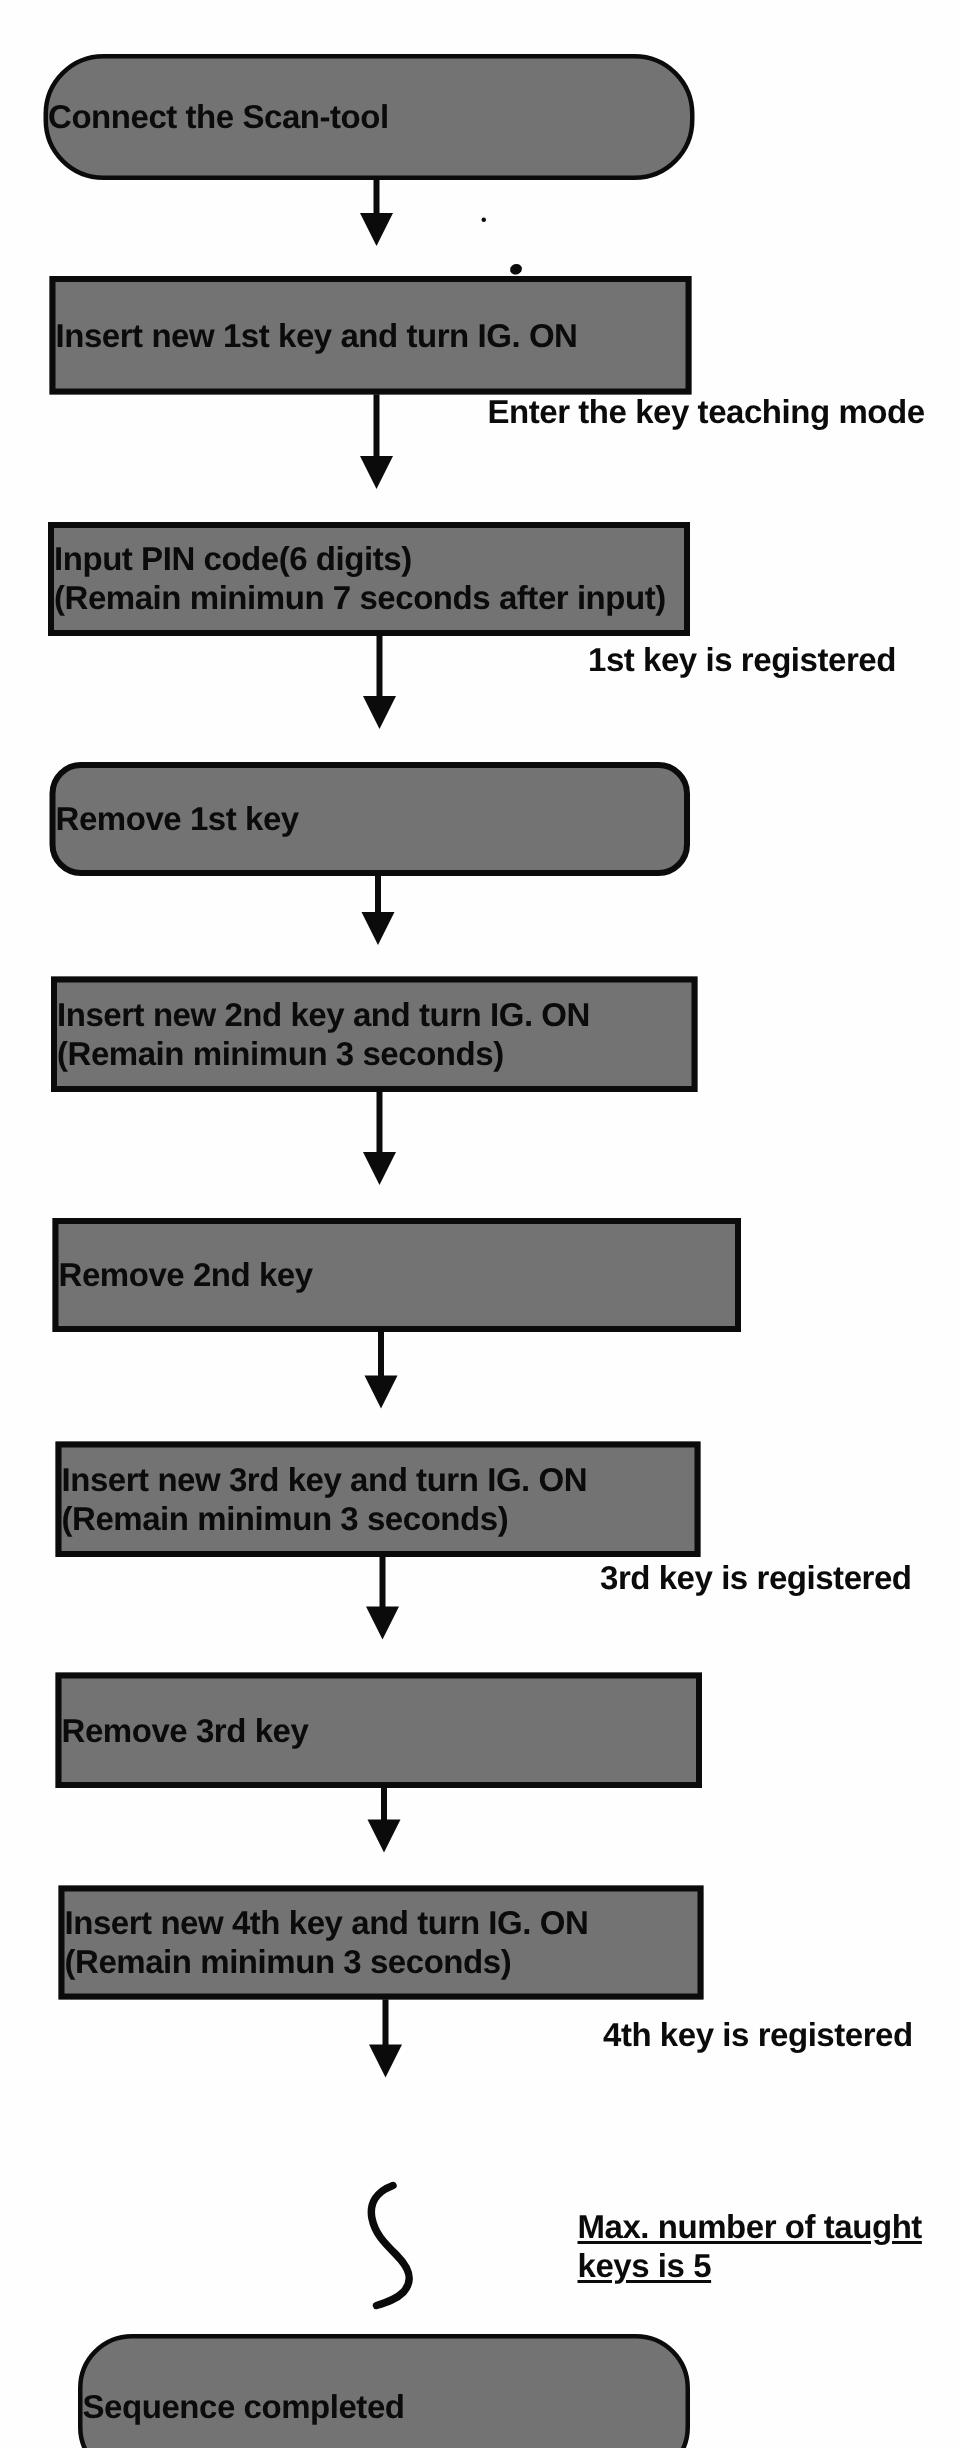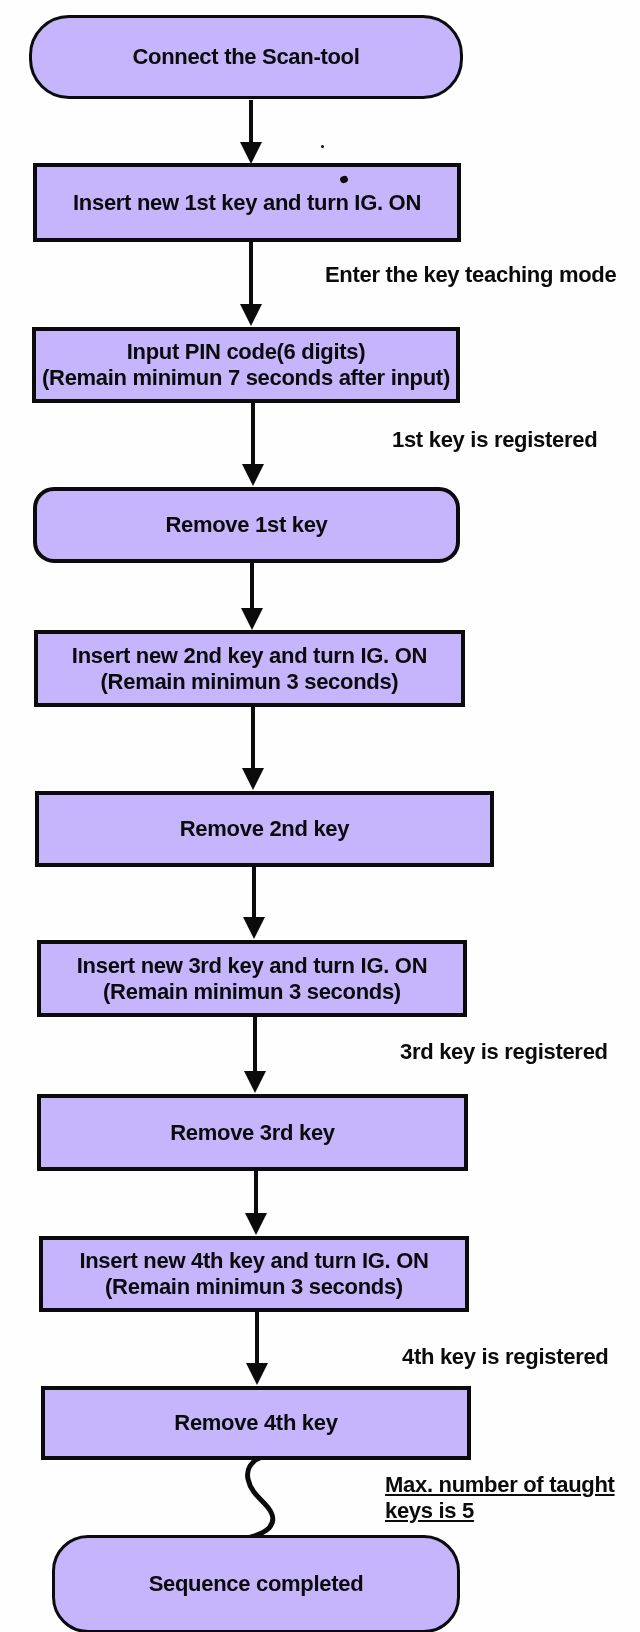--- a/index.html
+++ b/index.html
@@ -14,31 +14,32 @@
   }
   .connectors {
     position: absolute;
     left: 0; top: 0;
     width: 640px; height: 1632px;
   }
   .node {
     position: absolute;
     box-sizing: border-box;
     border: 4px solid #0b0b0b;
-    background: #c4b5fd;
+    background: #737373;
     display: flex;
     flex-direction: column;
-    align-items: center;
+    align-items: flex-start;
     justify-content: center;
     text-align: center;
     font-weight: 700;
     font-size: 22px;
     line-height: 26px;
     letter-spacing: -0.3px;
     white-space: nowrap;
+    margin-top: 21px;
   }
   .node.rounded { border-width: 3px; }
   #node-start   { left: 29px;  top: 15px;   width: 434px; height: 84px; border-radius: 40px; }
   #node-insert1 { left: 33px;  top: 163px;  width: 428px; height: 79px; }
   #node-pin     { left: 32px;  top: 327px;  width: 428px; height: 76px; }
   #node-remove1 { left: 33px;  top: 487px;  width: 427px; height: 76px; border-radius: 21px; }
   #node-insert2 { left: 34px;  top: 630px;  width: 431px; height: 77px; }
   #node-remove2 { left: 35px;  top: 791px;  width: 459px; height: 76px; }
   #node-insert3 { left: 37px;  top: 940px;  width: 430px; height: 77px; }
   #node-remove3 { left: 37px;  top: 1094px; width: 431px; height: 77px; }
@@ -159,23 +160,20 @@
     <span>Remove 3rd key</span>
   </div>
 
   <div class="node" id="node-insert4">
     <span>Insert new 4th key and turn IG. ON</span>
     <span>(Remain minimun 3 seconds)</span>
   </div>
 
   <div class="annotation" id="ann-reg4">4th key is registered</div>
 
-  <div class="node" id="node-remove4">
-    <span>Remove 4th key</span>
-  </div>
 
   <div class="annotation" id="ann-max">
     <span>Max. number of taught</span>
     <span>keys is 5</span>
   </div>
 
   <div class="node rounded" id="node-end">
     <span>Sequence completed</span>
   </div>
 

